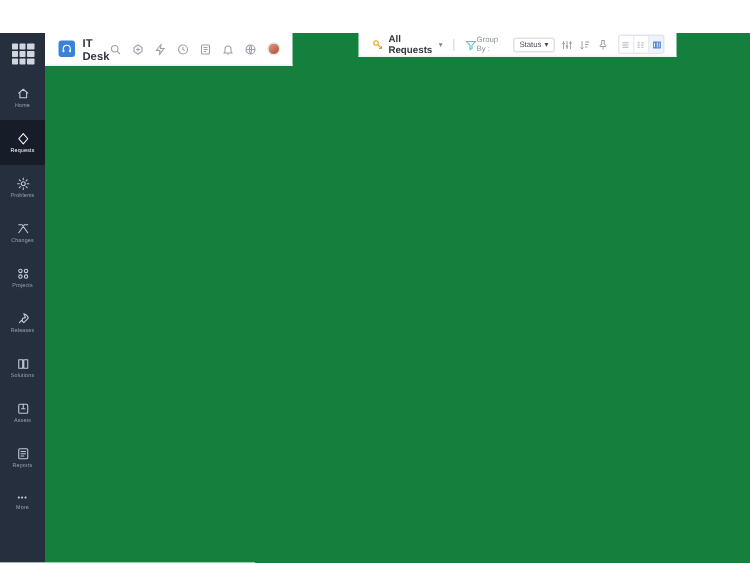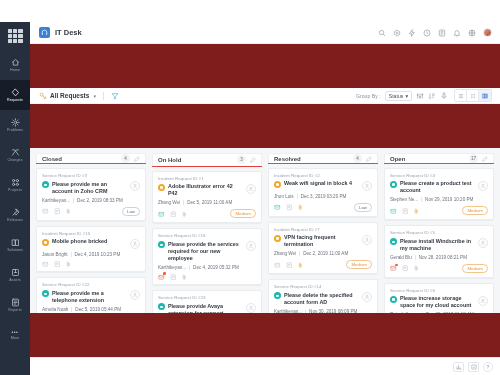--- a/index.html
+++ b/index.html
@@ -50,21 +50,21 @@
   .side-item .ico { color: #c3ccd8; display: block; line-height: 0; }
   .side-item.active .ico { color: #ffffff; }
   .side-item .lbl {
     font-size: 3.6px; color: #98a3b3; letter-spacing: 0.1px;
     line-height: 5px; white-space: nowrap;
   }
   .side-item.active .lbl { color: #ffffff; }
   .dots { letter-spacing: 0.5px; font-size: 5px; color: #c3ccd8; line-height: 6px; }
 
   
-  .main { flex: 1 1 auto; display: flex; flex-direction: column; min-width: 0; background: #7f1d1d; gap: 44px; }
+  .main { flex: 1 1 auto; display: flex; flex-direction: row; min-width: 0; background: #15803d; gap: 44px; }
 
   .appbar {
     height: 22px; flex: 0 0 22px;
     display: flex; align-items: center;
     padding: 0 8px 0 9px;
     border-bottom: 1px solid #eceff3;
     background: #ffffff;
   }
   .app-logo {
     width: 11px; height: 11px; border-radius: 2px;

